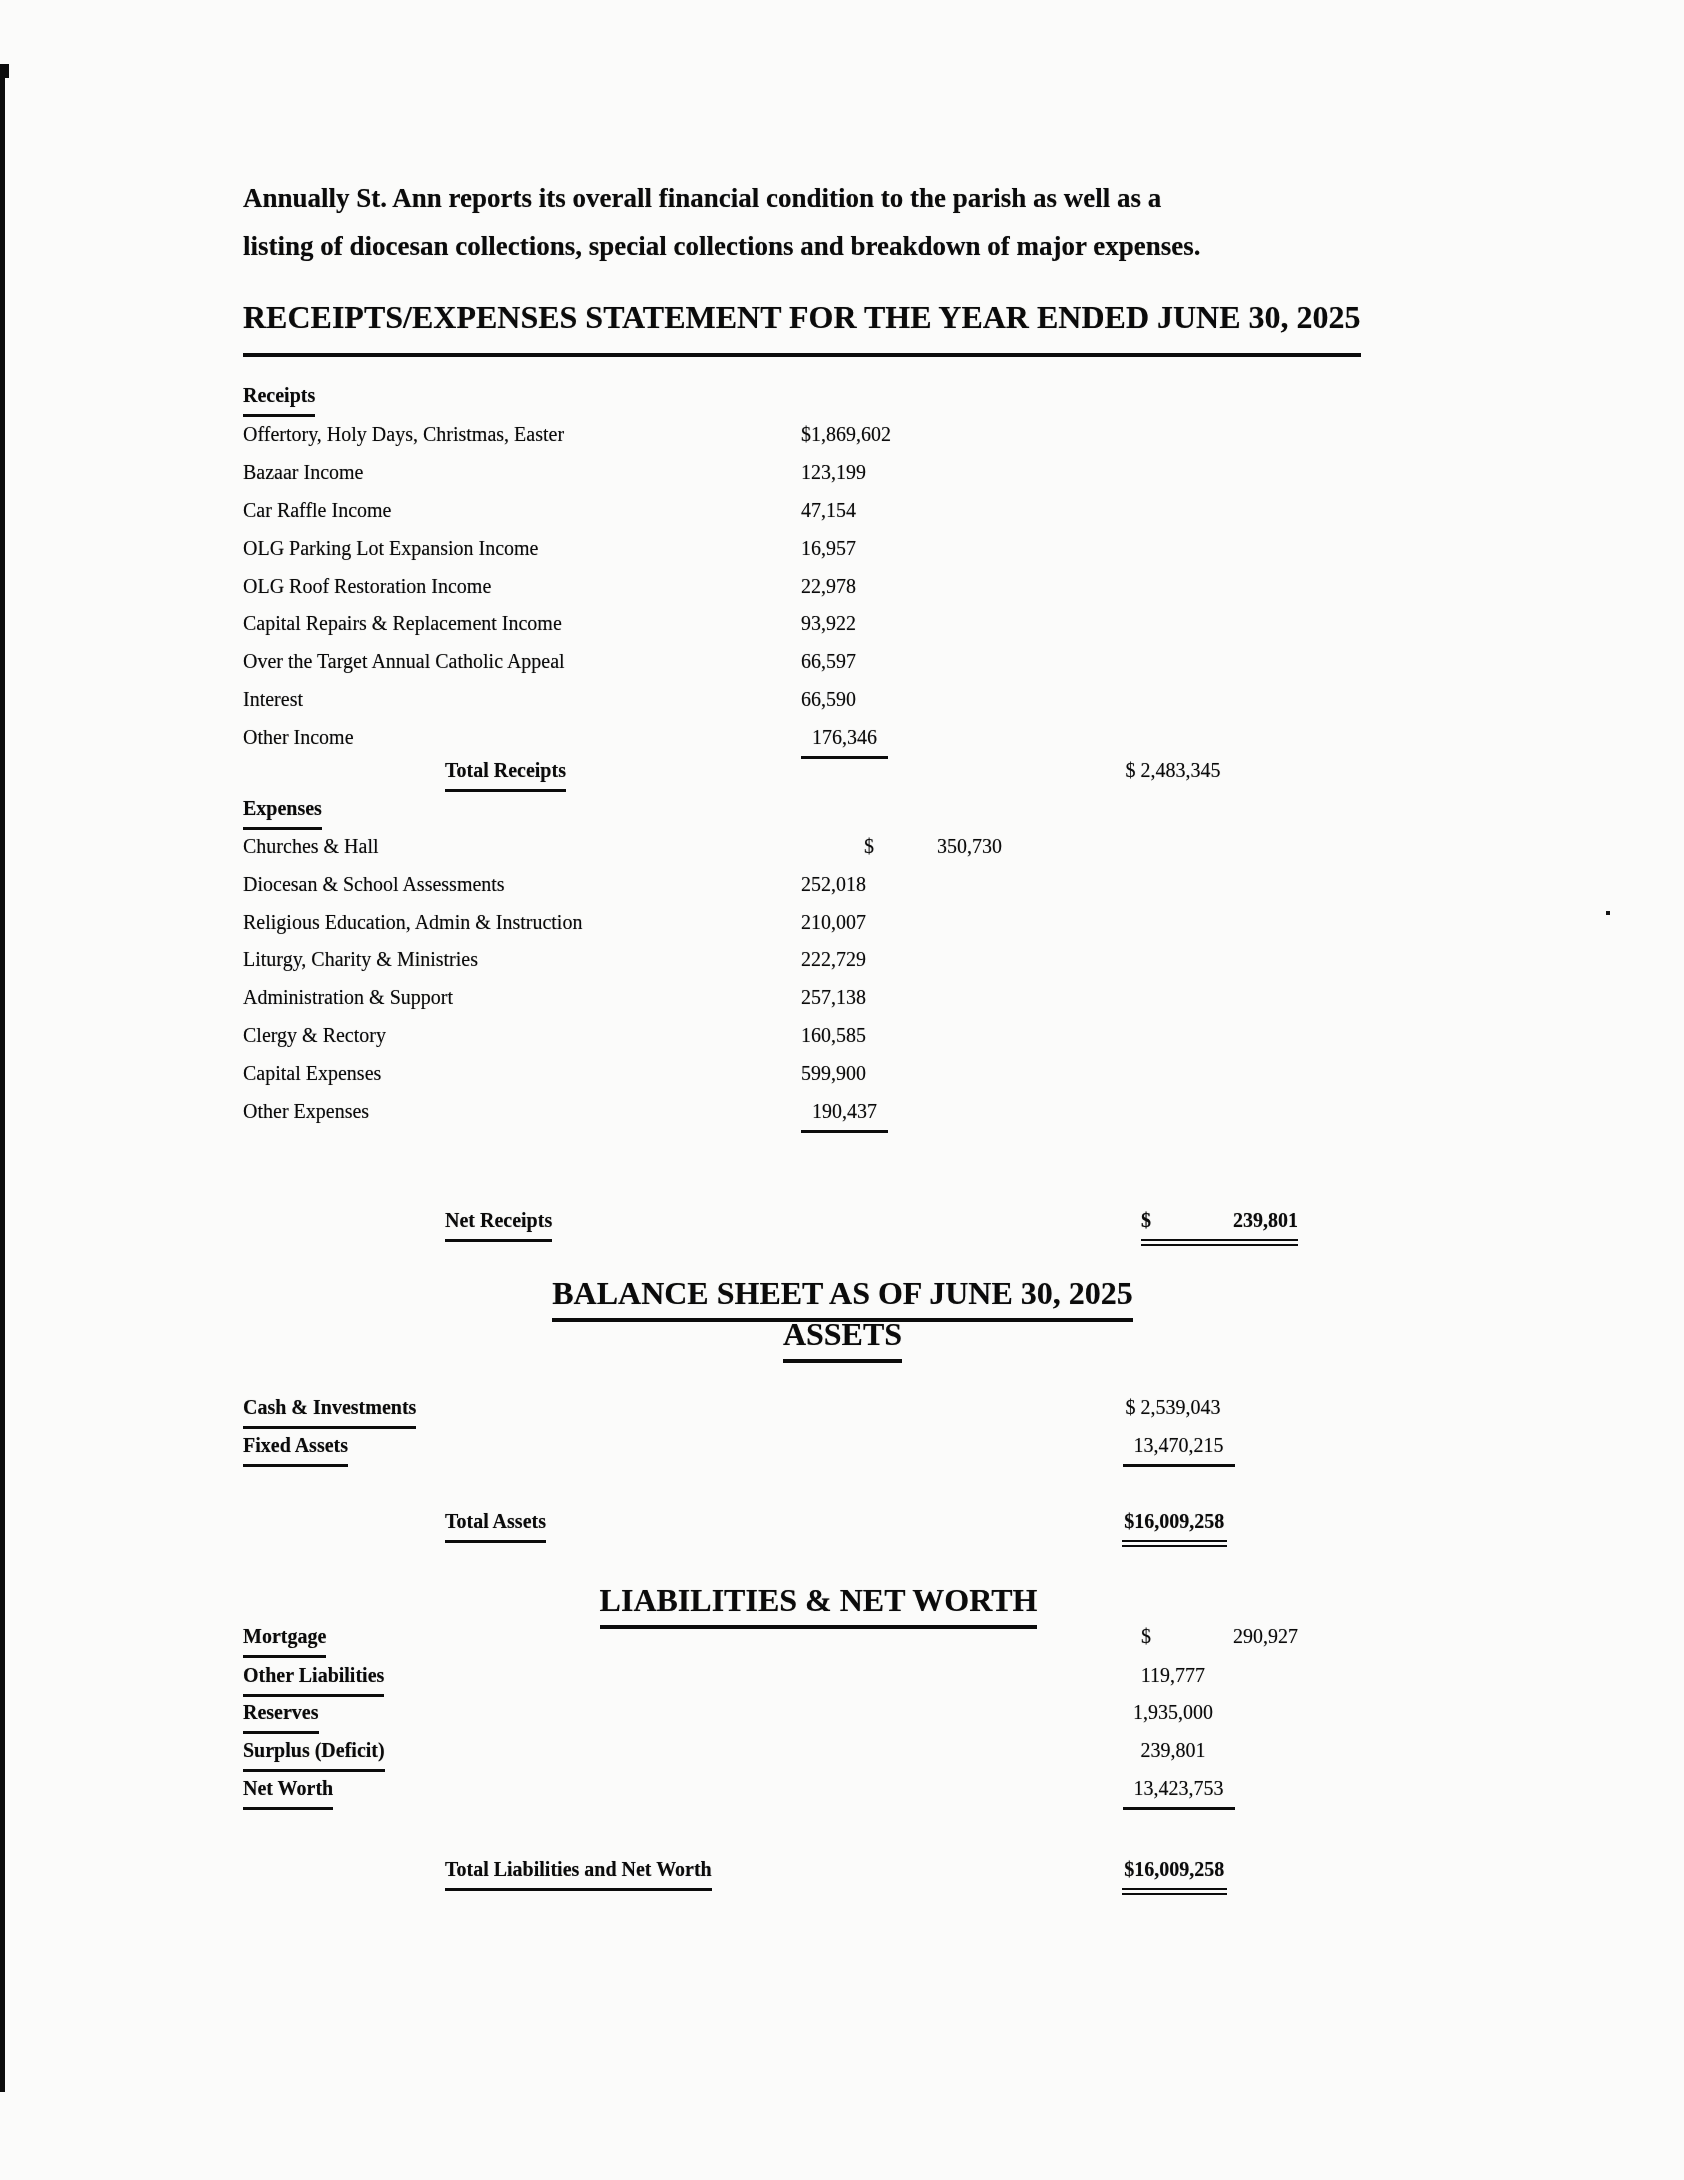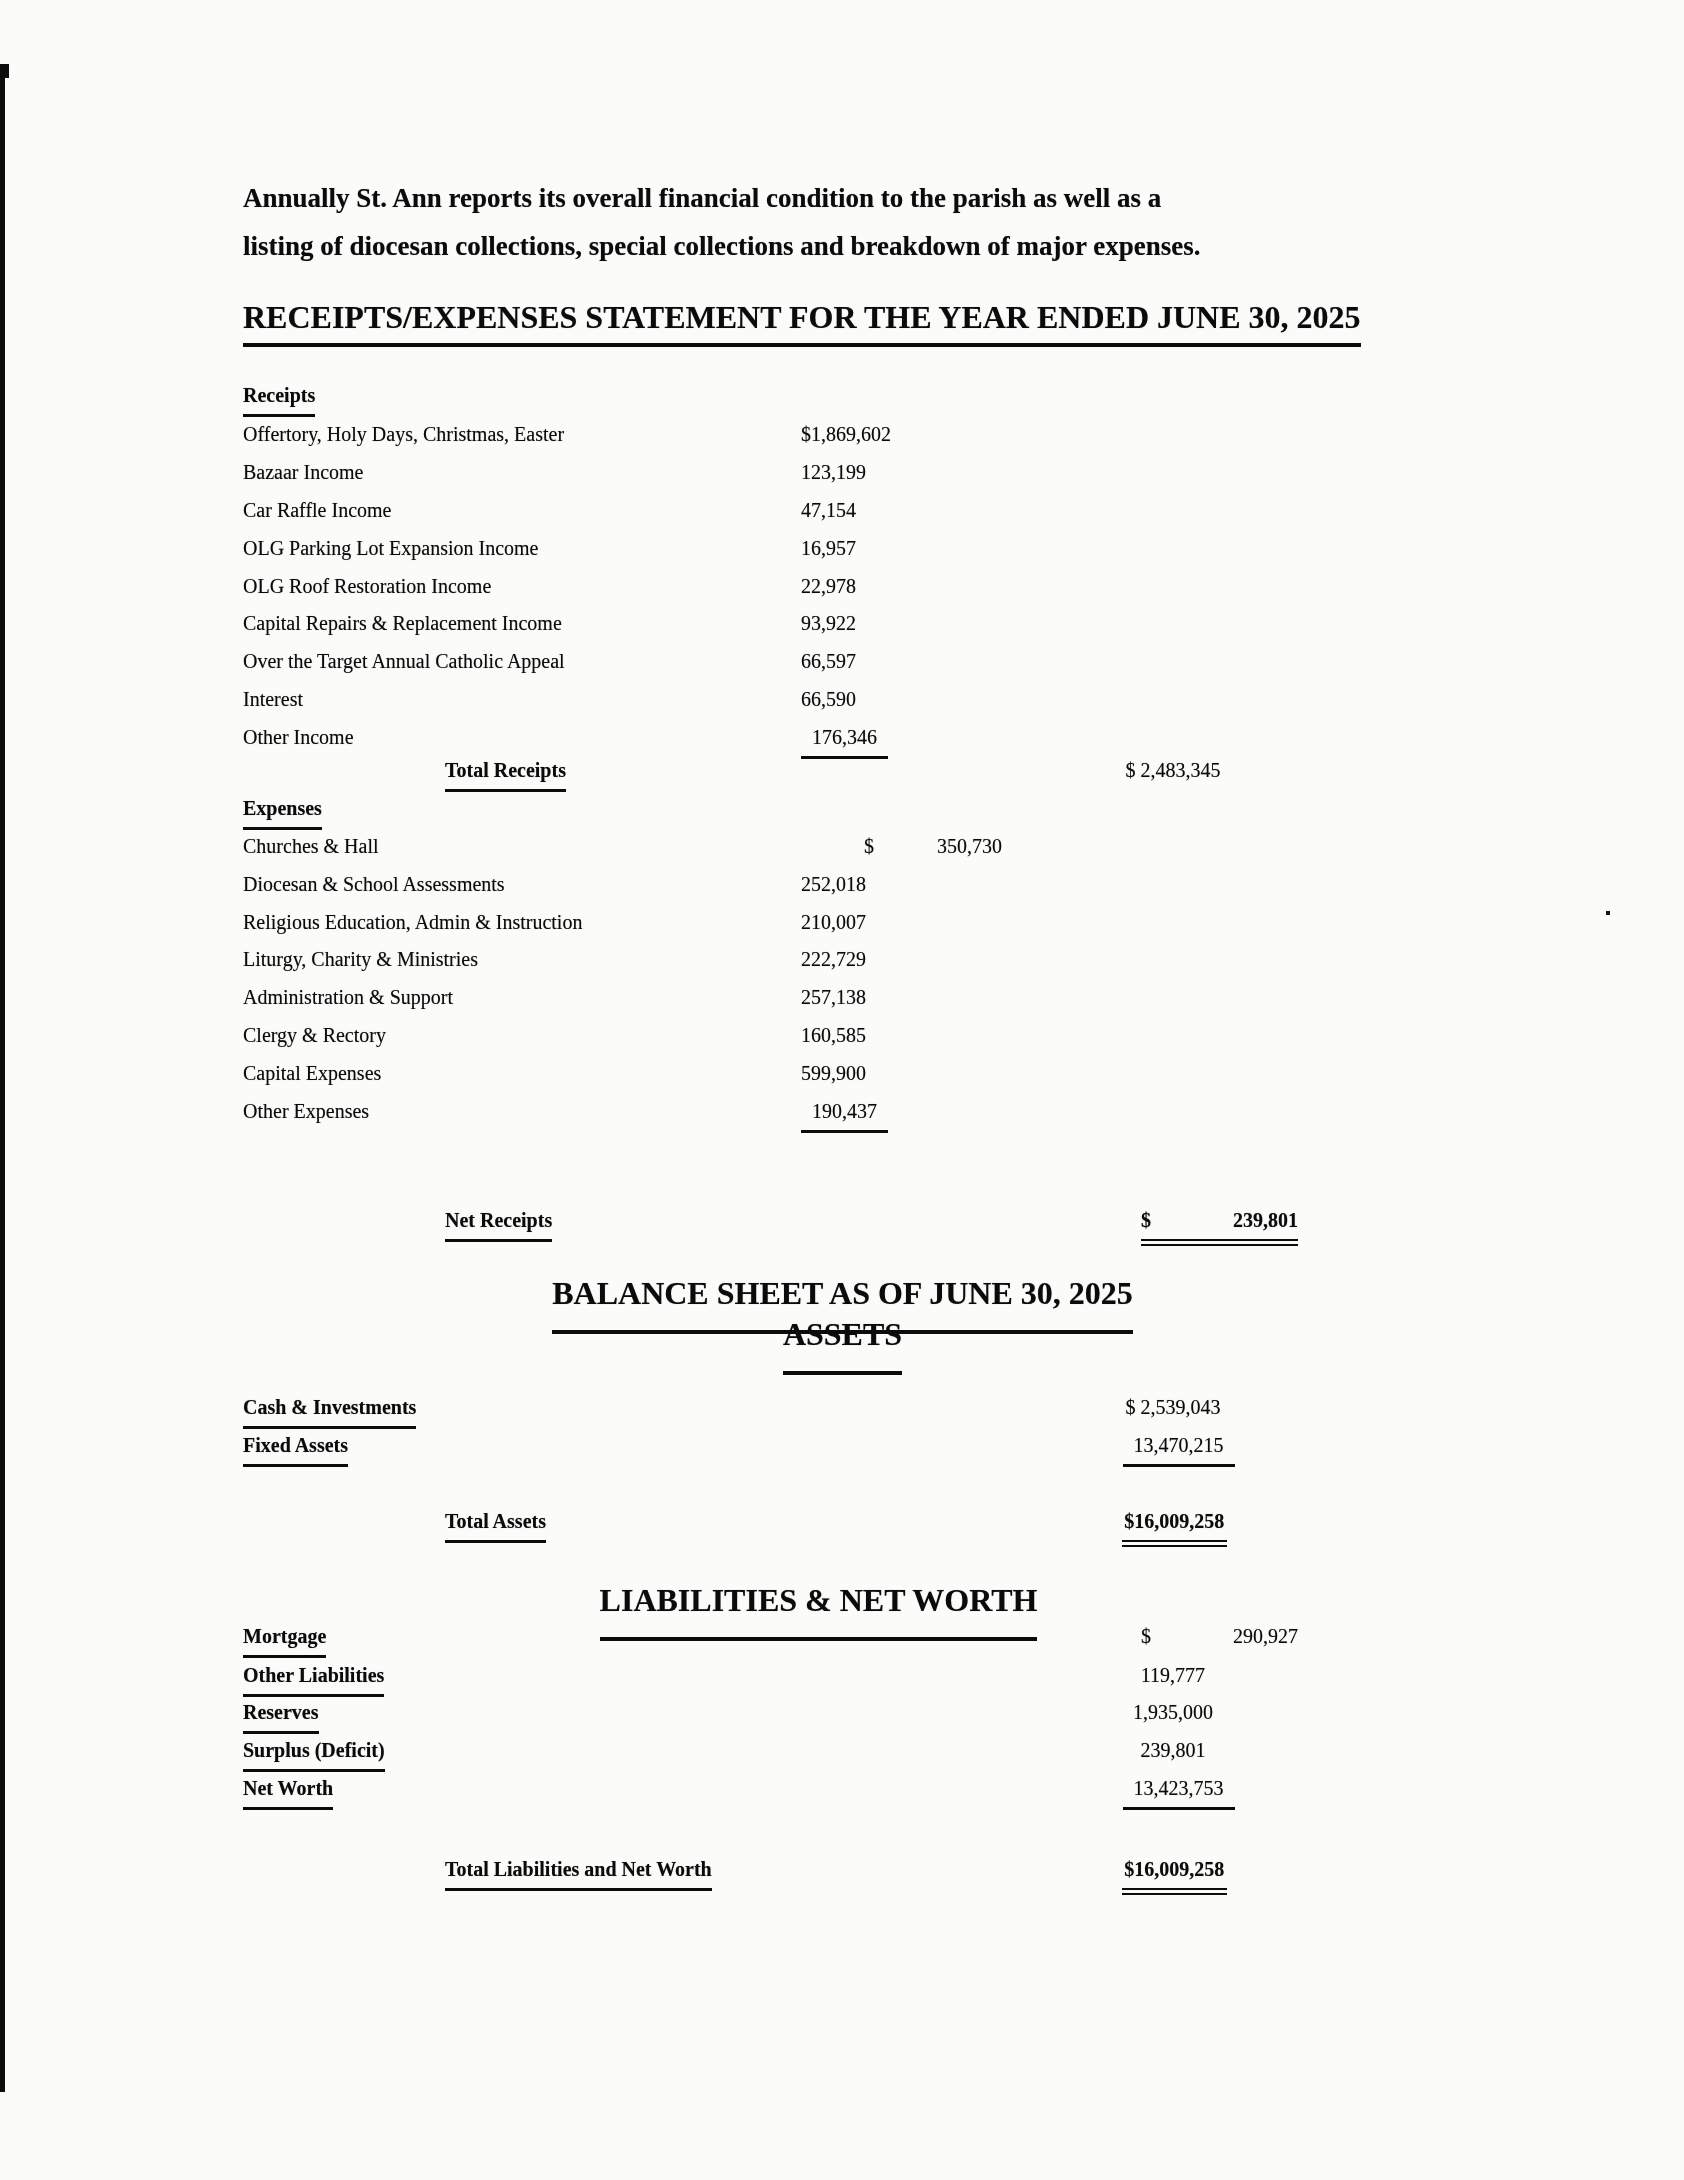--- a/index.html
+++ b/index.html
@@ -10,21 +10,21 @@
     overflow:hidden;
     font-family:"Liberation Serif","DejaVu Serif",serif;
     color:#0b0b0b;
     text-shadow:0 0 0.9px rgba(0,0,0,.4);
   }
   .row{position:absolute;left:0;width:1685px;height:37px;font-size:20px;line-height:34px;white-space:nowrap;}
   .lbl{position:absolute;left:243px;white-space:nowrap;}
   .ind{left:445px;}
   .b{font-weight:700;}
   .u{border-bottom:3.4px solid #0c0c0c;padding-bottom:1.7px;}
-  .u5{border-bottom:4.3px solid #0c0c0c;padding-bottom:17px;}
+  .u5{border-bottom:4.3px solid #0c0c0c;padding-bottom:5px;}
   .h{font-size:32px;line-height:39px;font-weight:700;}
   .val1{position:absolute;left:801px;width:201px;text-align:left;white-space:nowrap;}
   .val2{position:absolute;left:1048px;width:250px;text-align:center;white-space:nowrap;}
   .amt-u{display:inline-block;border-bottom:3.4px solid #0c0c0c;padding:0 11px 1.7px;margin-right:-11px;}
   .uu{display:inline-block;border-bottom:7.7px double #0c0c0c;padding:0 2.6px 1.7px;margin-right:-2.6px;font-weight:700;}
   .pair1{position:absolute;left:864px;width:138px;display:flex;justify-content:space-between;}
   .pair2{position:absolute;left:1141px;width:157px;display:flex;justify-content:space-between;}
   .pair2.dbl{border-bottom:7.7px double #0c0c0c;padding-bottom:1.7px;font-weight:700;}
   .center-head{position:absolute;left:0;width:1685px;text-align:center;}
   .center-head .in{display:inline-block;}
@@ -41,21 +41,21 @@
   <div class="edge-notch"></div>
   <div class="edge-bar"></div>
   <div class="speck"></div>
 
   <div class="intro">
     <div>Annually St. Ann reports its overall financial condition to the parish as well as a</div>
     <div>listing of diocesan collections, special collections and breakdown of major expenses.</div>
   </div>
 
   <div class="row h" style="top:298px">
-    <span class="lbl u5" style="padding-bottom:6px">RECEIPTS/EXPENSES STATEMENT FOR THE YEAR ENDED JUNE 30, 2025</span>
+    <span class="lbl u5" style="padding-bottom:16px">RECEIPTS/EXPENSES STATEMENT FOR THE YEAR ENDED JUNE 30, 2025</span>
   </div>
 
   <div class="row" style="top:378px">
     <span class="lbl b u">Receipts</span>
   </div>
 
   <div class="row" style="top:417px">
     <span class="lbl">Offertory, Holy Days, Christmas, Easter</span>
     <span class="val1">$1,869,602</span>
   </div>

